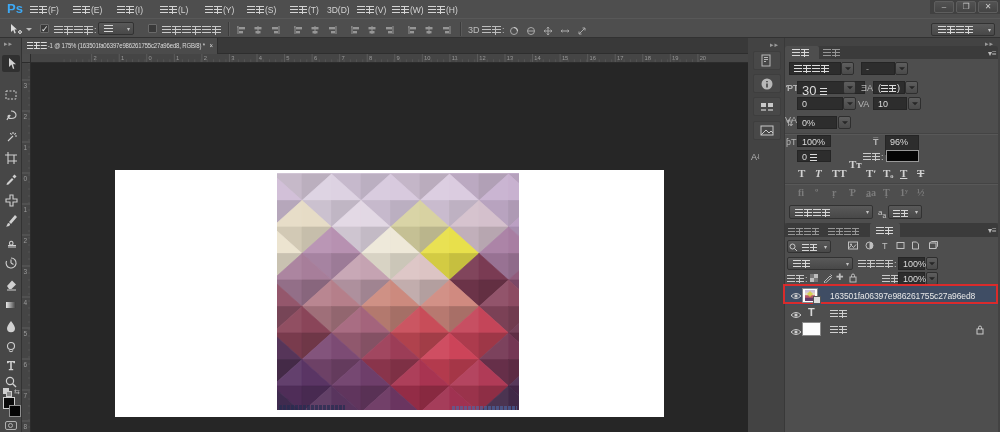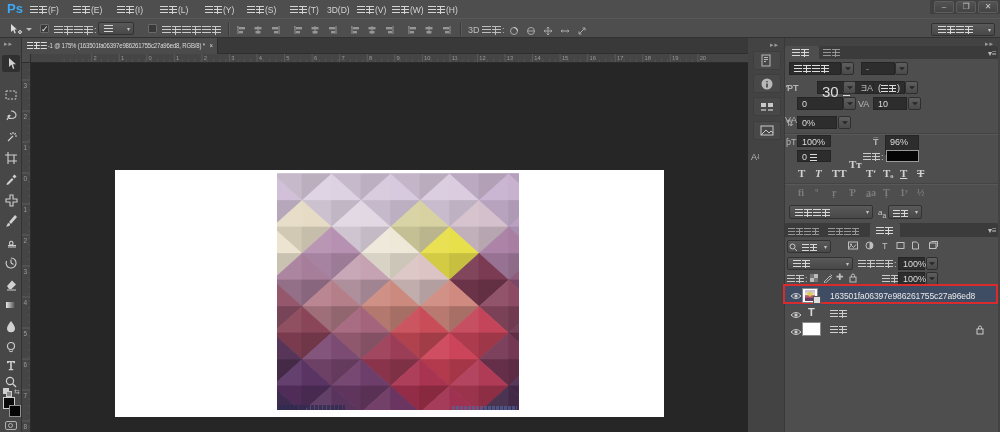--- a/index.html
+++ b/index.html
@@ -716,21 +716,21 @@
 <div class="abs" style="left:985px;top:40px;color:#9a9a9a;font-size:7px;letter-spacing:1px">▸▸</div>
 <div class="abs" style="left:785px;top:46px;width:34px;height:13px;background:#4e4e4e;border-radius:2px 2px 0 0;color:#d8d8d8;font-size:9px;padding:2px 0 0 7px"><i class="z s8 va"></i><i class="z s8 vb"></i></div>
 <div class="abs" style="left:823px;top:48px;color:#969696;font-size:9px"><i class="z s8 va"></i><i class="z s8 vb"></i></div>
 <div class="abs" style="left:988px;top:49px;color:#bdbdbd;font-size:8px">▾≡</div>
 <div class="abs panel" style="left:785px;top:59px;width:213px;height:164px"></div>
 <div class="inp" style="left:789px;top:62px;width:52px;height:13px;font-size:9px"><i class="z s8 va"></i><i class="z s8 vb"></i><i class="z s8 va"></i><i class="z s8 vb"></i></div>
 <div class="abtn" style="left:841px;top:62px;width:13px;height:13px"></div>
 <div class="inp" style="left:861px;top:62px;width:34px;height:13px;font-size:9px"><span style="color:#9a9a9a">-</span></div>
 <div class="abtn" style="left:895px;top:62px;width:13px;height:13px"></div>
 <div class="cicon" style="left:786px;top:83px;font-weight:bold">ƤT</div>
-<div class="inp" style="left:817px;top:81px;width:68px;height:13px;font-size:15px">30 <i class="z s7 va"></i></div>
+<div class="inp" style="left:797px;top:81px;width:68px;height:13px;font-size:13px">30 <i class="z s7 va"></i></div>
 <div class="abtn" style="left:843px;top:81px;width:13px;height:13px"></div>
 <div class="cicon" style="left:861px;top:83px">ƎA</div>
 <div class="inp" style="left:873px;top:81px;width:32px;height:13px;font-size:9px">(<i class="z s7 va"></i><i class="z s7 vb"></i>)</div>
 <div class="abtn" style="left:905px;top:81px;width:13px;height:13px"></div>
 <div class="cicon" style="left:785px;top:115px">V⃾A</div>
 <div class="inp" style="left:797px;top:97px;width:46px;height:13px;font-size:9px">0</div>
 <div class="abtn" style="left:843px;top:97px;width:13px;height:13px"></div>
 <div class="cicon" style="left:858px;top:99px">⃾VA</div>
 <div class="inp" style="left:873px;top:97px;width:34px;height:13px;font-size:9px">10</div>
 <div class="abtn" style="left:908px;top:97px;width:13px;height:13px"></div>

